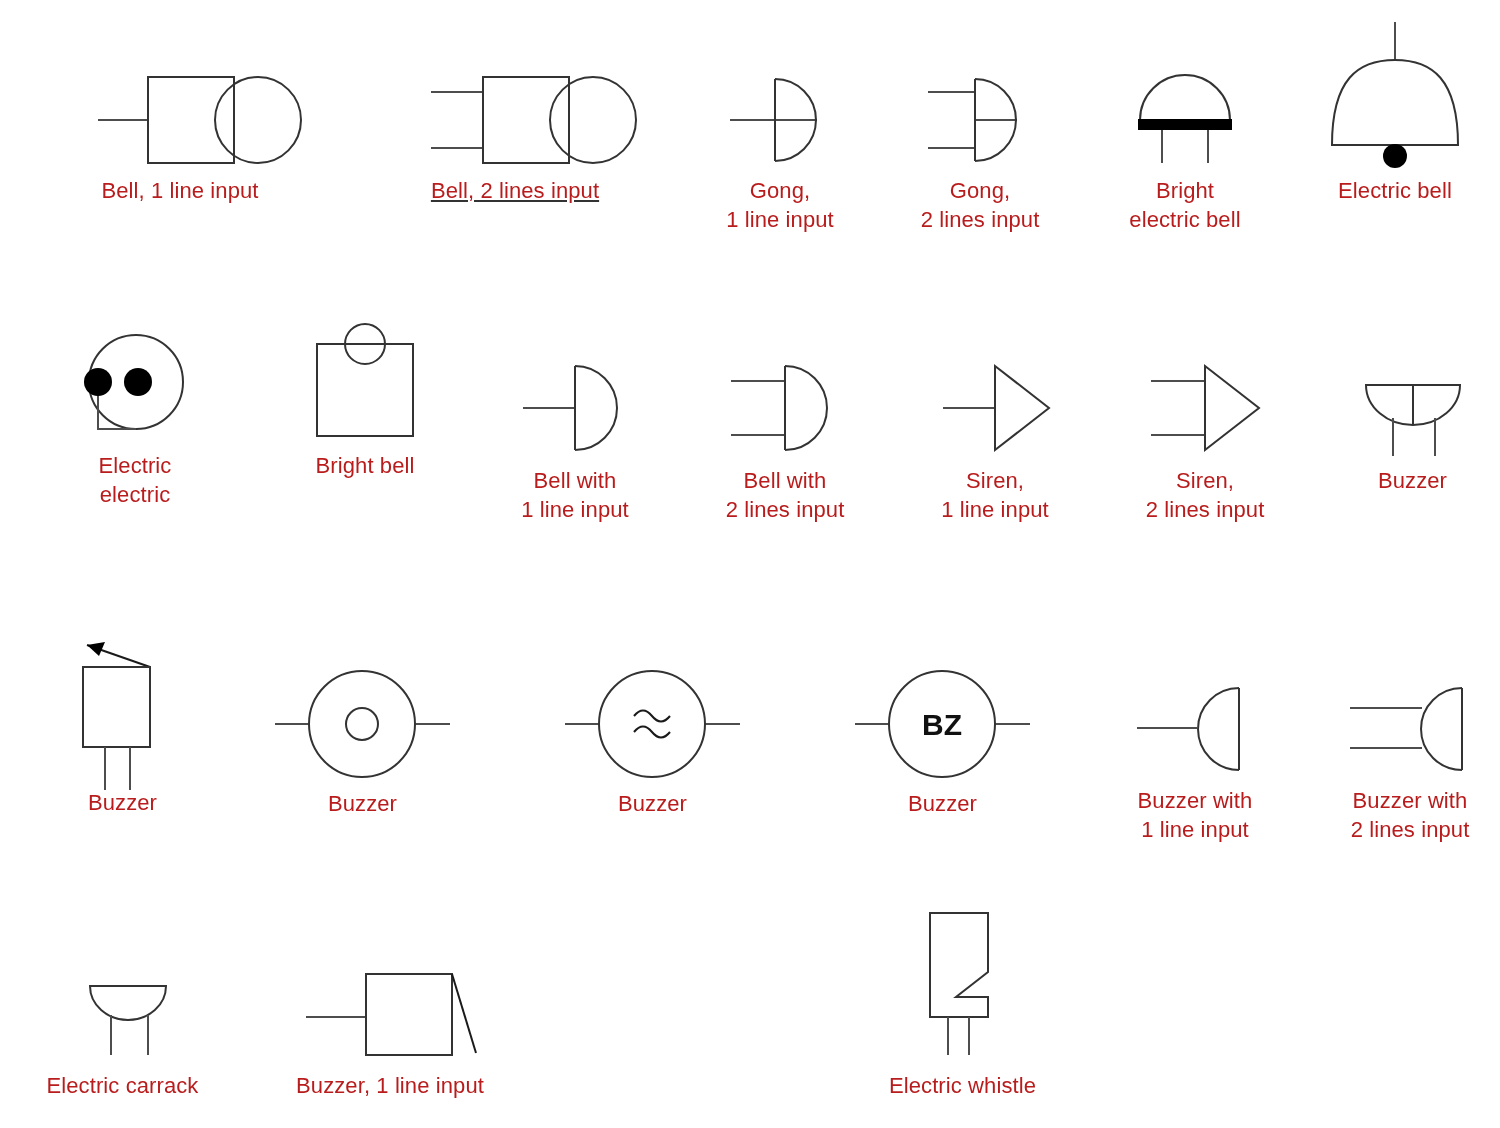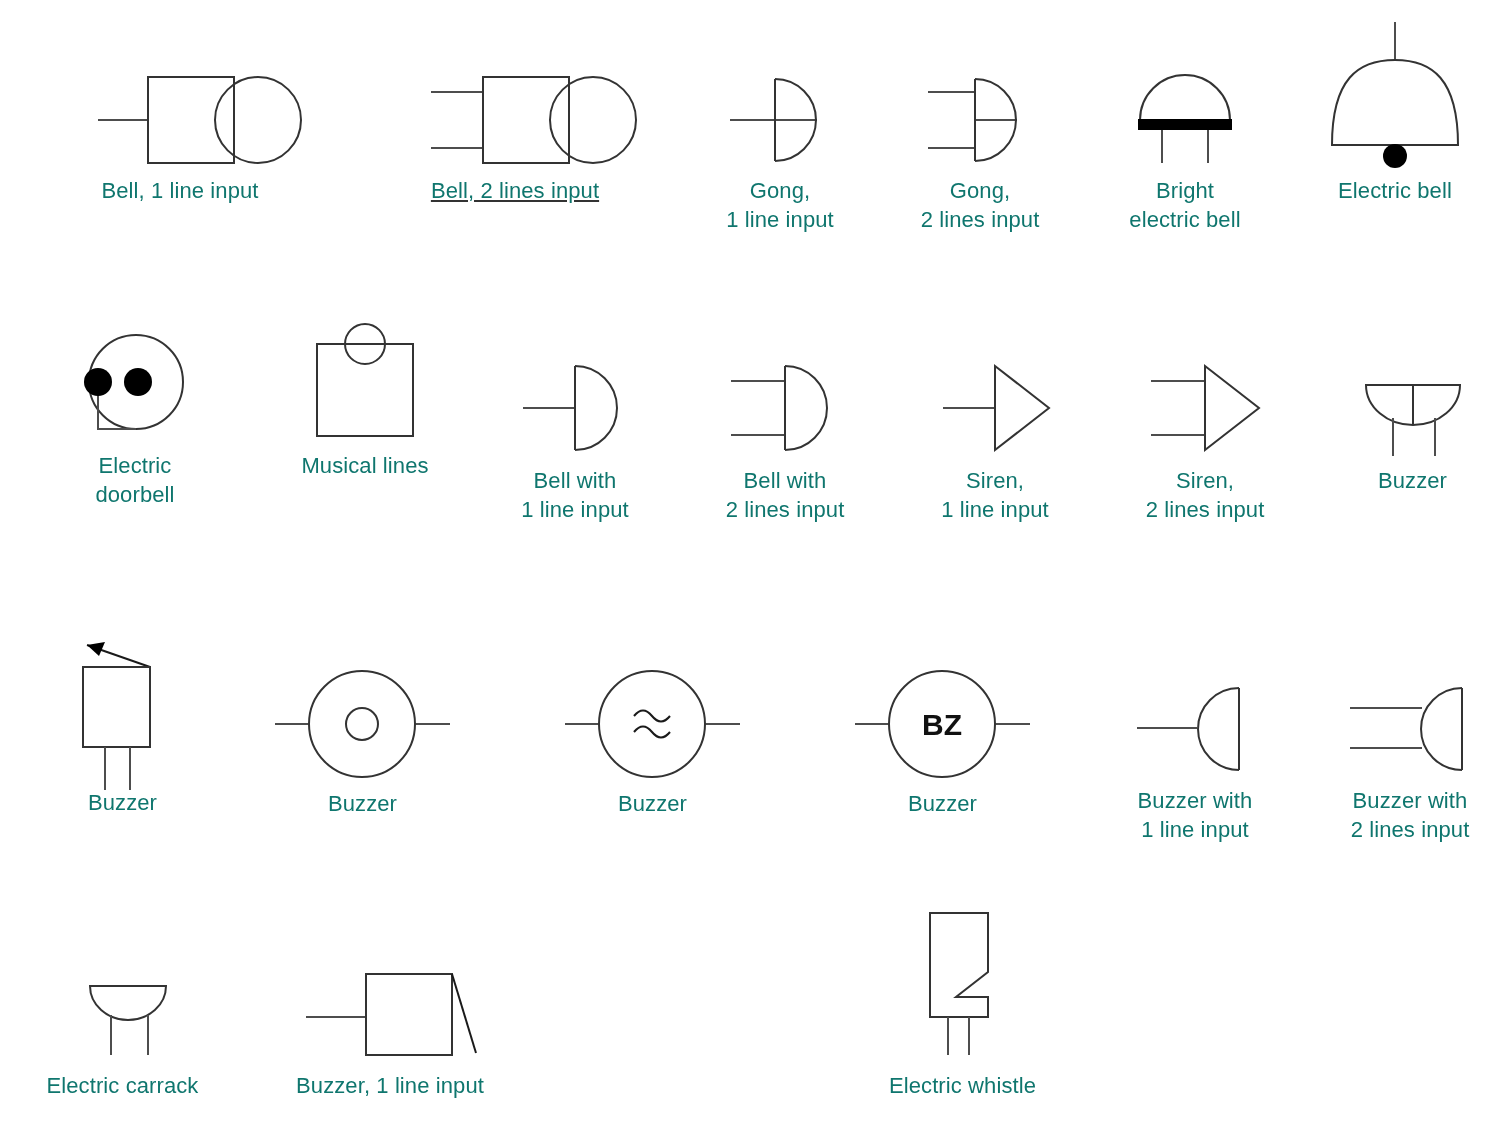--- a/index.html
+++ b/index.html
@@ -28,21 +28,21 @@
     align-items: center;
     justify-content: flex-start;
   }
   .sym-art {
     display: block;
   }
   .sym-label {
     font-size: 22px;
     line-height: 1.33;
     text-align: center;
-    color: #0f766e;
+    color: #b91c1c;
     white-space: pre-line;
     letter-spacing: 0.1px;
     margin-top: 6px;
   }
   svg { overflow: visible; }
   .ln { stroke: #4d4d4d; stroke-width: 2; fill: none; }
   .ln-dk { stroke: #1a1a1a; stroke-width: 2; fill: none; }
   .shape { stroke: #333333; stroke-width: 2; fill: none; }
   .fillblk { fill: #000000; stroke: none; }
   .bztext {
@@ -119,29 +119,29 @@
   </div>
 
   <div class="sym-cell" style="left:40px; top:325px; width:190px;">
     <svg class="sym-art" width="170" height="120" viewBox="0 0 170 120">
       <circle class="shape" cx="86" cy="57" r="47"></circle>
       <path class="ln" d="M48 58 L48 104 L86 104"></path>
       <circle class="fillblk" cx="48" cy="57" r="14"></circle>
       <circle class="fillblk" cx="88" cy="57" r="14"></circle>
     </svg>
     <div class="sym-label">Electric
-doorbell</div>
+electric</div>
   </div>
 
   <div class="sym-cell" style="left:270px; top:320px; width:190px;">
     <svg class="sym-art" width="170" height="125" viewBox="0 0 170 125">
       <circle class="shape" cx="85" cy="24" r="20"></circle>
       <rect class="shape" x="37" y="24" width="96" height="92"></rect>
     </svg>
-    <div class="sym-label">Musical lines</div>
+    <div class="sym-label">Bright bell</div>
   </div>
 
   <div class="sym-cell" style="left:485px; top:355px; width:180px;">
     <svg class="sym-art" width="160" height="105" viewBox="0 0 160 105">
       <line class="ln" x1="28" y1="53" x2="80" y2="53"></line>
       <line class="shape" x1="80" y1="11" x2="80" y2="95"></line>
       <path class="shape" d="M80 11 A 42 42 0 0 1 80 95"></path>
     </svg>
     <div class="sym-label">Bell with
 1 line input</div>

